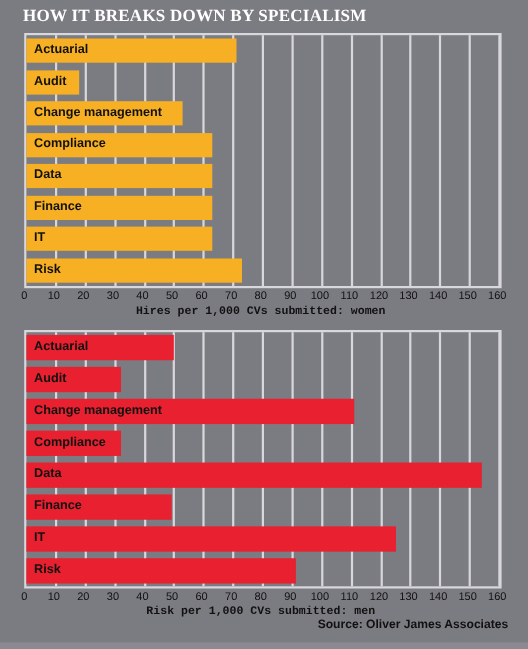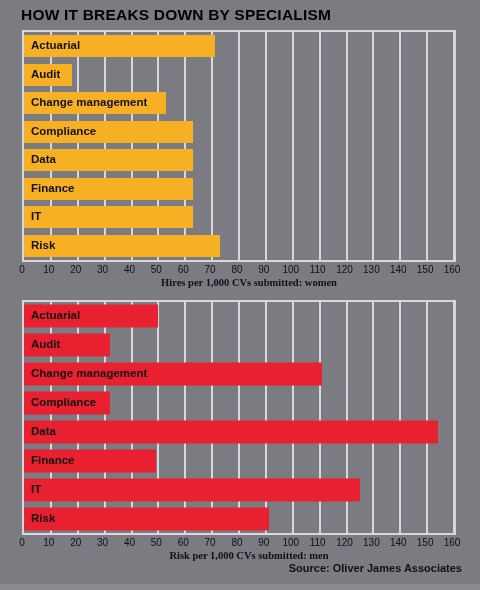--- a/index.html
+++ b/index.html
@@ -20,24 +20,24 @@
     height: 590px;
     background: #7b7b82;
     box-sizing: border-box;
   }
   .headline {
     position: absolute;
     left: 21px;
     top: 6px;
     font-size: 15.5px;
     font-weight: bold;
-    color: #000000;
+    color: #ffffff;
     letter-spacing: 0.2px;
     white-space: nowrap;
-    font-family: Liberation Sans, sans-serif;
+    font-family: Liberation Serif, serif;
   }
 
   
   .panel {
     position: absolute;
     left: 0;
     width: 480px;
   }
   #panel-women { top: 30px; height: 255px; }
   #panel-men   { top: 300px; height: 270px; }
@@ -119,27 +119,27 @@
     font-size: 10px;
     color: #111111;
     font-weight: normal;
     font-family: "Liberation Sans", sans-serif;
     transform: translateX(-50%);
     white-space: nowrap;
   }
   .axis-title {
     position: absolute;
     top: 13px;
-    left: 12px;
+    left: 0;
     width: 430px;
     text-align: center;
     font-size: 10.5px;
     font-weight: bold;
     color: #111111;
-    font-family: Liberation Serif, serif;
+    font-family: Liberation Mono, monospace;
     white-space: nowrap;
   }
 
   .source {
     position: absolute;
     right: 18px;
     top: 562px;
     font-size: 11px;
     font-weight: bold;
     color: #111111;

